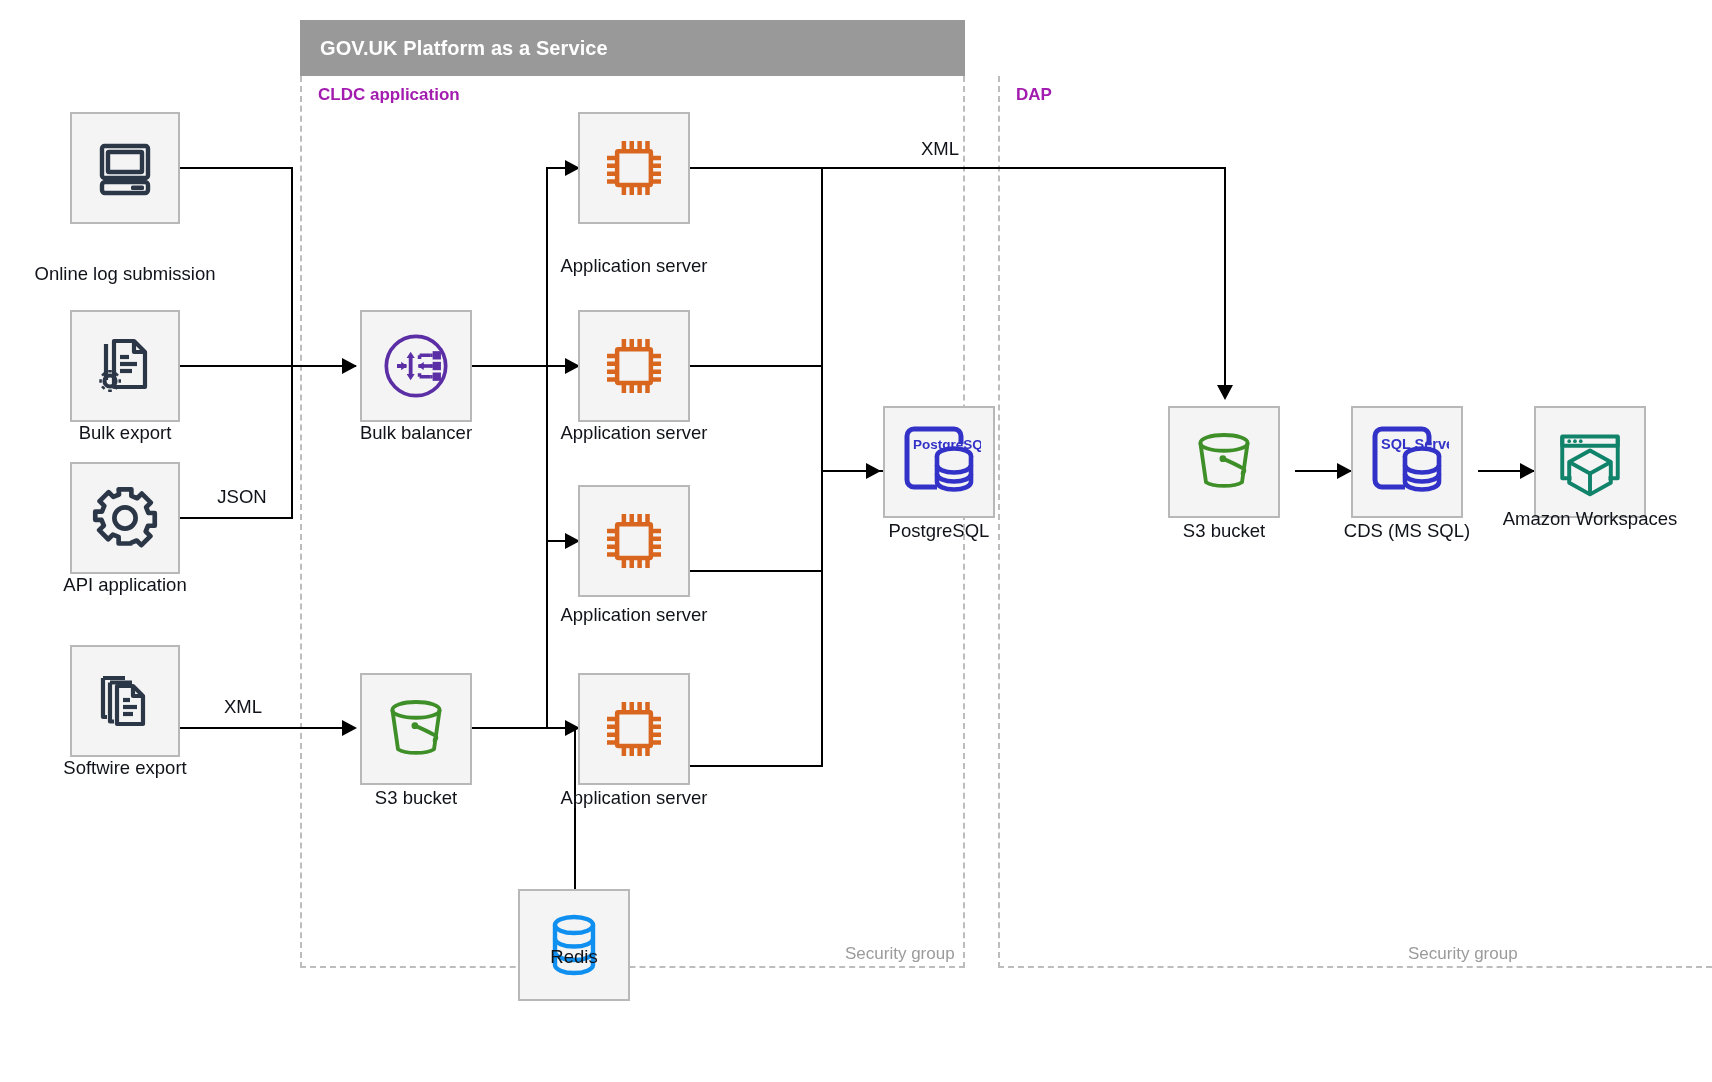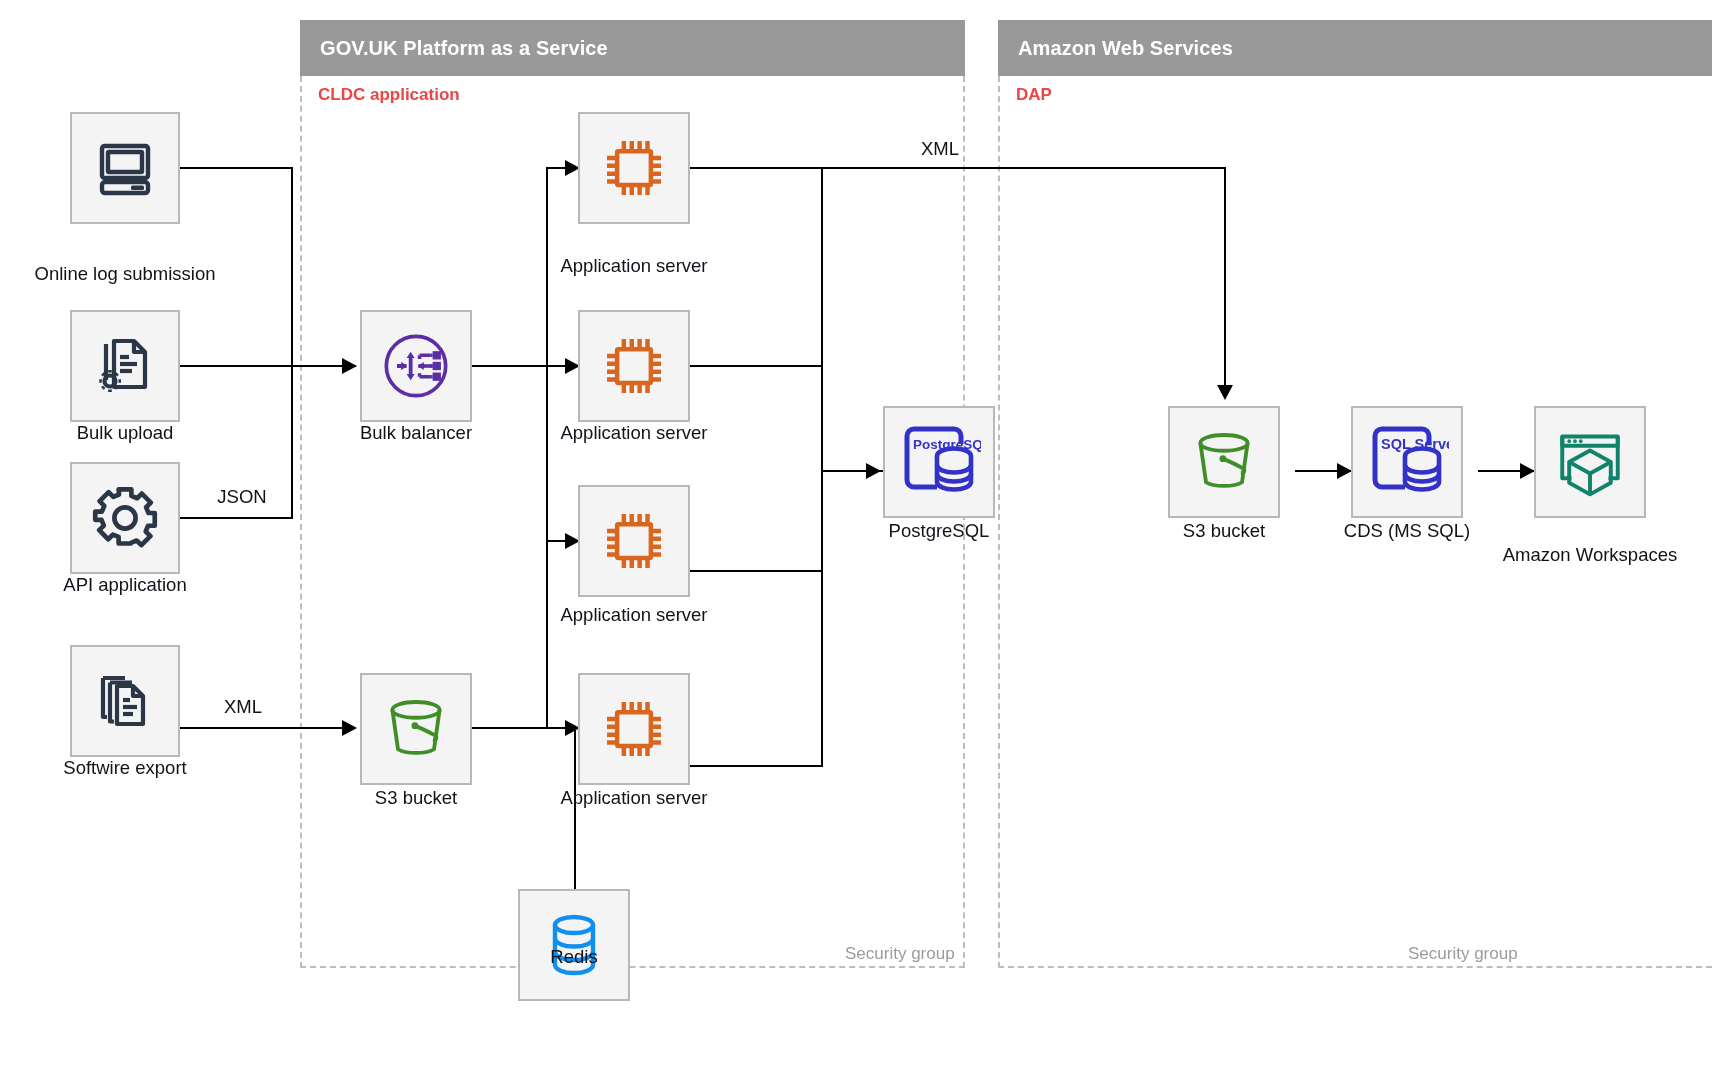--- a/index.html
+++ b/index.html
@@ -5,21 +5,21 @@
   html,body{margin:0;padding:0;background:#ffffff;}
   body{width:1712px;height:1082px;position:relative;overflow:hidden;
        font-family:"Liberation Sans","DejaVu Sans",sans-serif;color:#101319;}
   .stage{position:absolute;left:0;top:0;width:1712px;height:784px;}
 
   
   .group-header{position:absolute;background:#999999;color:#ffffff;
       font-weight:bold;font-size:20px;display:flex;align-items:center;
       padding-left:20px;box-sizing:border-box;letter-spacing:0.1px;}
   .group-body{position:absolute;border:2px dashed #bdbdbd;border-top:none;box-sizing:border-box;}
-  .group-sub{position:absolute;font-weight:bold;font-size:17px;color:#ef4444;}
+  .group-sub{position:absolute;font-weight:bold;font-size:17px;color:#a21caf;}
   .secgroup{position:absolute;font-size:17px;color:#9b9b9b;text-align:right;}
 
   
   .node{position:absolute;}
   .tile{position:absolute;background:#f4f4f4;border:2px solid #b8b8b8;
         box-sizing:border-box;display:flex;align-items:center;justify-content:center;}
   .nlabel{position:absolute;font-size:18.5px;color:#101319;text-align:center;
           white-space:nowrap;transform:translateX(-50%);}
 
   
@@ -37,23 +37,20 @@
 
 <div class="stage">
 
   <div class="group-header" style="left:300px;top:20px;width:665px;height:56px;">
     <span>GOV.UK Platform as a Service</span>
   </div>
   <div class="group-body" style="left:300px;top:76px;width:665px;height:892px;"></div>
   <div class="group-sub" style="left:318px;top:85px;">CLDC application</div>
   <div class="secgroup" style="left:845px;top:944px;">Security group</div>
 
-  <div class="group-header" style="left:998px;top:20px;width:714px;height:56px;">
-    <span>Amazon Web Services</span>
-  </div>
   <div class="group-body" style="left:998px;top:76px;width:714px;height:892px;border-right:none;"></div>
   <div class="group-sub" style="left:1016px;top:85px;">DAP</div>
   <div class="secgroup" style="left:1408px;top:944px;">Security group</div>
 
   <div class="line vline" style="left:291px;top:168px;height:198px;"></div>
   <div class="line hline" style="left:178px;top:167px;width:115px;"></div>
 
   <div class="line hline" style="left:178px;top:365px;width:178px;"></div>
 
   <div class="line vline" style="left:291px;top:365px;height:154px;"></div>
@@ -121,21 +118,21 @@
           <path d="M21 7 h20 l11 11 v35 H21 Z"></path>
           <path d="M41 7 v11 h11"></path>
           <path d="M27 23 h9"></path>
             <path d="M27 30 h17"></path>
             <path d="M27 37 h12"></path>
           <circle cx="17" cy="47" r="5.5"></circle>
           <path d="M17 38.5 v-2.5 M17 58 v-2.5 M8.8 47 h-2.5 M28 47 h-2.5 M11.2 41.2 l-1.8-1.8 M24.6 54.6 l-1.8-1.8 M11.2 52.8 l-1.8 1.8 M24.6 39.4 l-1.8 1.8" stroke-width="3.6"></path>
         </svg>
       </span>
     </div>
-    <div class="nlabel" style="left:125px;top:422px;">Bulk upload</div>
+    <div class="nlabel" style="left:125px;top:422px;">Bulk export</div>
   </div>
 
   <div class="node">
     <div class="tile" style="left:70px;top:462px;width:110px;height:112px;">
       <span>
         <svg width="68" height="68" viewBox="0 0 64 64" fill="none" stroke="#2b3647" stroke-width="4.4" stroke-linejoin="round">
           <circle cx="32" cy="32" r="10"></circle>
           <path d="M26 5 h12 v6.2 l5.4 2.2 4.4-4.4 8.5 8.5 -4.4 4.4 2.2 5.4 H60 v12 h-6.3 l-2.2 5.4 4.4 4.4 -8.5 8.5 -4.4-4.4 -5.4 2.2 V56 H26 v-6.2 l-5.4-2.2 -4.4 4.4 -8.5-8.5 4.4-4.4 -2.2-5.4 H4 V26 h6.3 l2.2-5.4 -4.4-4.4 8.5-8.5 4.4 4.4 5.4-2.2 Z"></path>
         </svg>
       </span>
@@ -334,16 +331,16 @@
           <path d="M56 10 v36 h-8"></path>
           <circle cx="14" cy="14" r="1.6" fill="#11836a" stroke="none"></circle>
           <circle cx="19" cy="14" r="1.6" fill="#11836a" stroke="none"></circle>
           <circle cx="24" cy="14" r="1.6" fill="#11836a" stroke="none"></circle>
           <path d="M32 22 L50 32 v18 L32 60 L14 50 V32 Z"></path>
           <path d="M14 32 L32 42 L50 32"></path>
           <path d="M32 42 v18"></path>
         </svg>
       </span>
     </div>
-    <div class="nlabel" style="left:1590px;top:544px;">Amazon Workspaces</div>
+    <div class="nlabel" style="left:1590px;top:508px;">Amazon Workspaces</div>
   </div>
 
 </div>
 
 </body></html>

